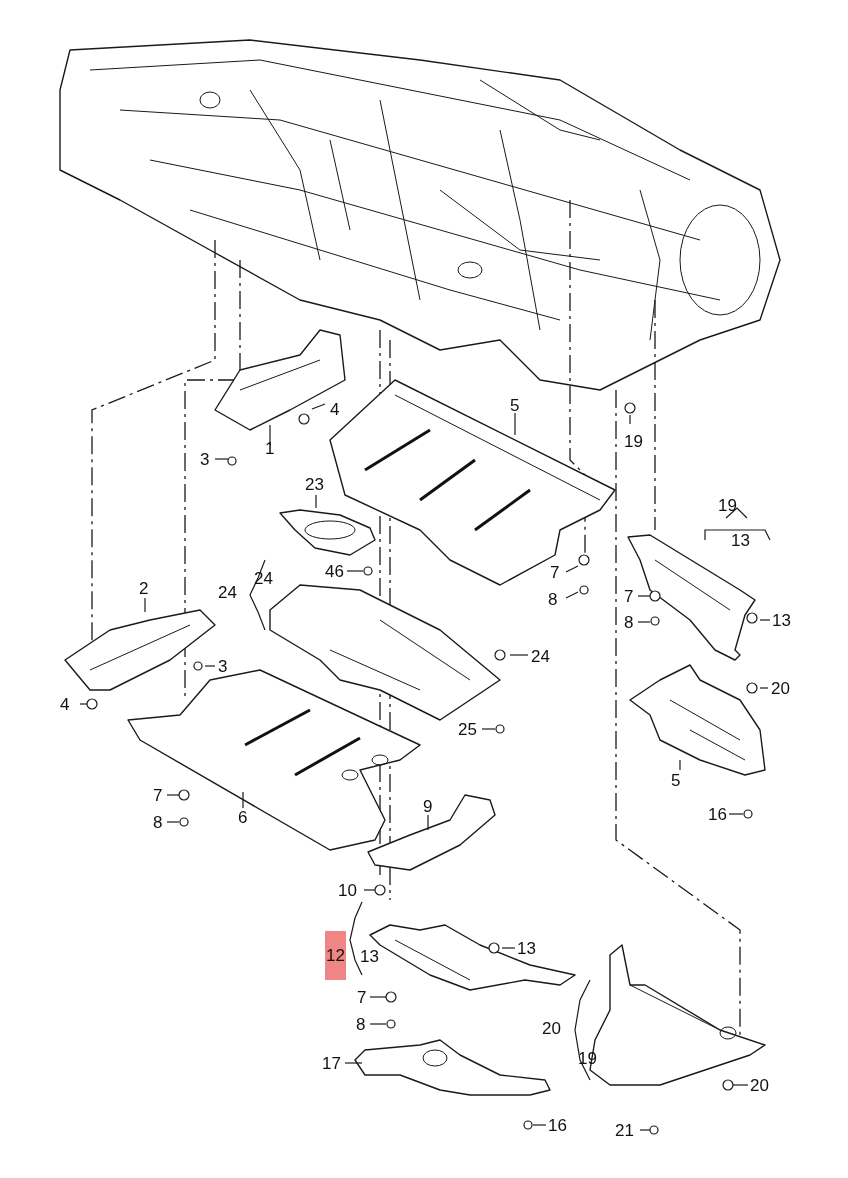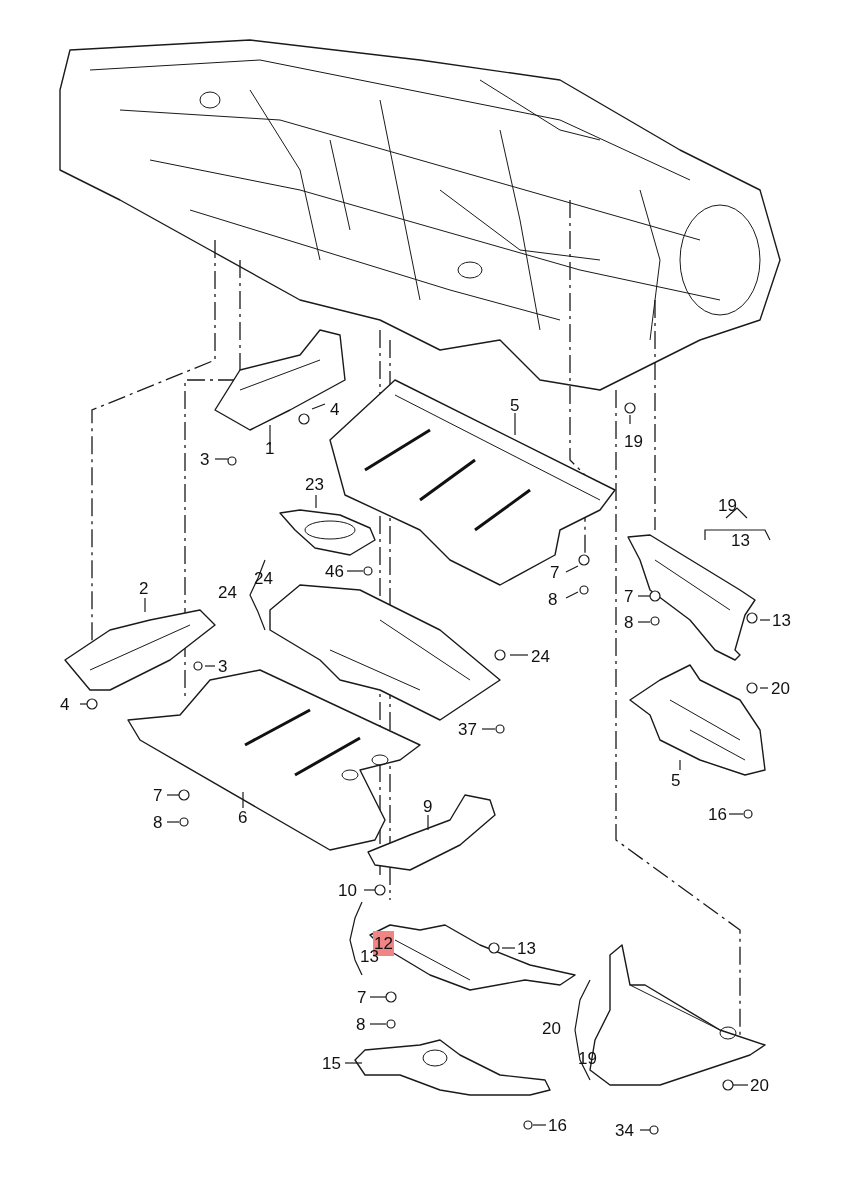--- a/index.html
+++ b/index.html
@@ -1,19 +1,19 @@
 <!DOCTYPE html>
 <html><head>
 <meta charset="utf-8">
 <style>
   html,body{margin:0;padding:0;background:#ffffff;}
   body{width:848px;height:1178px;position:relative;overflow:hidden;font-family:"Liberation Sans",sans-serif;}
   #art{position:absolute;left:0;top:0;width:848px;height:1178px;}
   .lbl{position:absolute;font-size:17px;color:#111;line-height:1;white-space:nowrap;}
-  .lbl.hl{background:#ef8585;padding:4px 1px;margin-left:48px;}
+  .lbl.hl{background:#ef8585;padding:16px 1px;}
   svg .ol{fill:#ffffff;stroke:#1a1a1a;stroke-width:1.4;stroke-linejoin:round;}
   svg .th{fill:none;stroke:#1a1a1a;stroke-width:1;}
   svg .lead{fill:none;stroke:#1a1a1a;stroke-width:1.2;}
   svg .dash{fill:none;stroke:#1a1a1a;stroke-width:1.3;stroke-dasharray:18 5 3 5;}
   svg .bold{fill:none;stroke:#111;stroke-width:3;}
   svg .fast{fill:#fff;stroke:#1a1a1a;stroke-width:1.2;}
 </style>
 </head>
 <body>
 
@@ -201,27 +201,27 @@
 <span class="lbl" style="left:356px;top:1016px">8</span>
 <span class="lbl" style="left:423px;top:798px">9</span>
 <span class="lbl" style="left:338px;top:882px">10</span>
 <span class="lbl" style="left:718px;top:497px">19</span>
 <span class="lbl hl" style="left: 325px; top: 931px; background: rgb(239, 133, 133);">12</span>
 <span class="lbl" style="left:731px;top:532px">13</span>
 <span class="lbl" style="left:772px;top:612px">13</span>
 <span class="lbl" style="left:360px;top:948px">13</span>
 <span class="lbl" style="left:517px;top:940px">13</span>
 <span class="lbl" style="left:671px;top:772px">5</span>
-<span class="lbl" style="left:322px;top:1055px">15</span>
+<span class="lbl" style="left:322px;top:1055px">17</span>
 <span class="lbl" style="left:548px;top:1117px">16</span>
 <span class="lbl" style="left:708px;top:806px">16</span>
 <span class="lbl" style="left:771px;top:680px">20</span>
 <span class="lbl" style="left:542px;top:1020px">20</span>
 <span class="lbl" style="left:624px;top:433px">19</span>
 <span class="lbl" style="left:578px;top:1050px">19</span>
 <span class="lbl" style="left:750px;top:1077px">20</span>
-<span class="lbl" style="left:615px;top:1122px">34</span>
+<span class="lbl" style="left:615px;top:1122px">21</span>
 <span class="lbl" style="left:218px;top:584px">24</span>
 <span class="lbl" style="left:305px;top:476px">23</span>
 <span class="lbl" style="left:254px;top:570px">24</span>
 <span class="lbl" style="left:531px;top:648px">24</span>
-<span class="lbl" style="left:458px;top:721px">37</span>
+<span class="lbl" style="left:458px;top:721px">25</span>
 <span class="lbl" style="left:325px;top:563px">46</span>
 
 </body></html>

